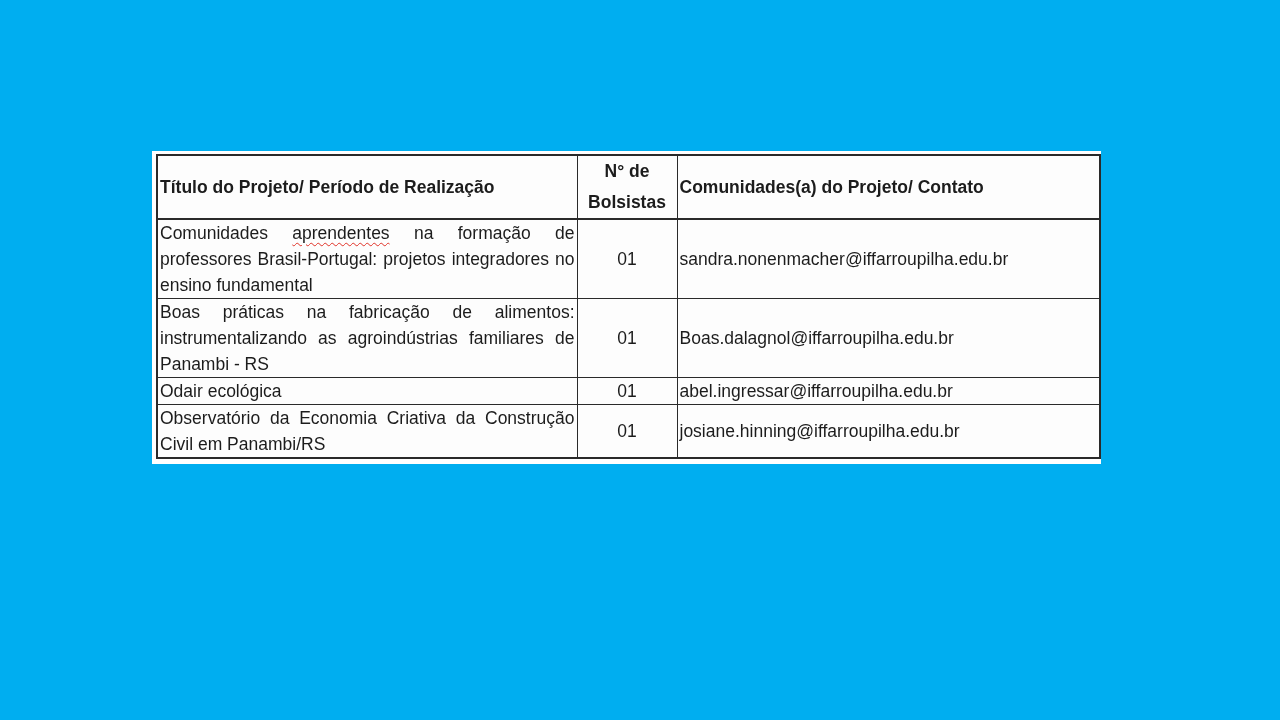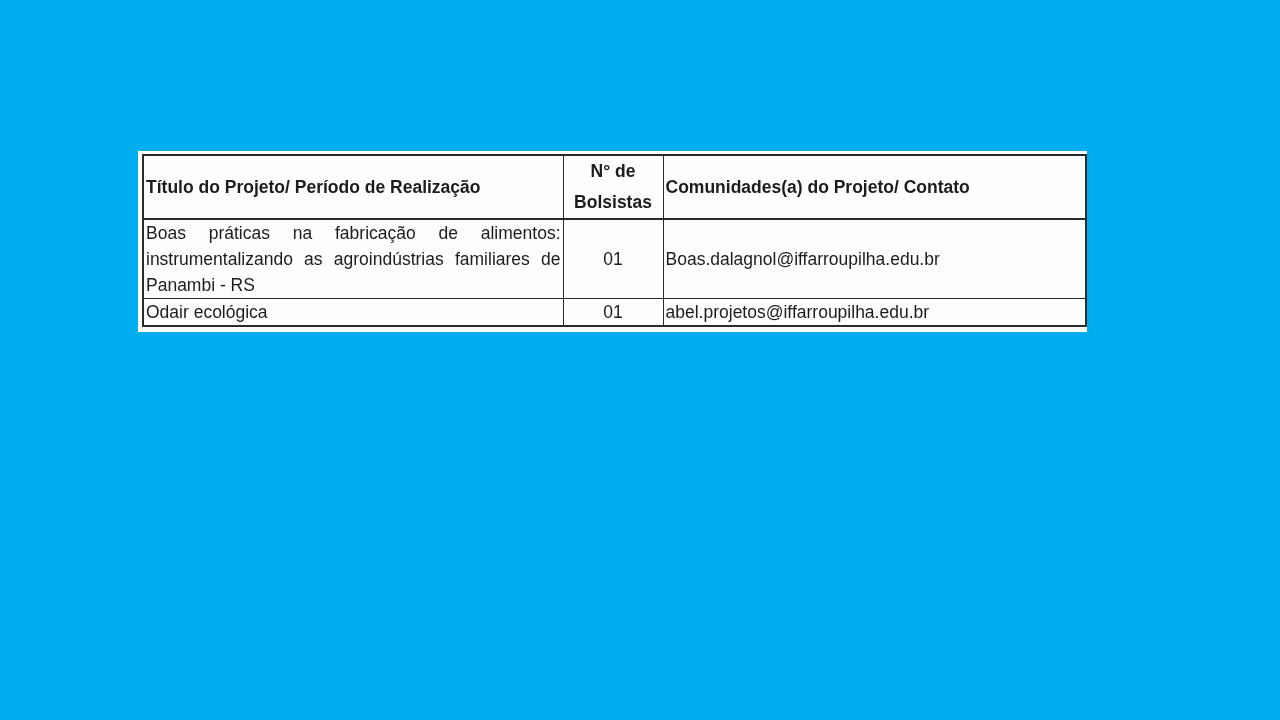--- a/index.html
+++ b/index.html
@@ -9,21 +9,21 @@
   body {
     width: 1280px;
     height: 720px;
     background: #00AEF0;
     font-family: "Liberation Sans", sans-serif;
     position: relative;
     overflow: hidden;
   }
   .sheet {
     position: absolute;
-    left: 138px;
+    left: 152px;
     top: 151px;
     background: #ffffff;
     padding: 3px 0 5px 4px;
   }
   table.projects {
     border-collapse: collapse;
     table-layout: fixed;
     width: 943px;
     background: #fdfdfd;
     color: #1c1c1c;
@@ -80,24 +80,34 @@
     </colgroup>
     <thead>
       <tr style="height:53px;">
         <th>Título do Projeto/ Período de Realização</th>
         <th class="col-bolsistas-h">N° de Bolsistas</th>
         <th>Comunidades(a) do Projeto/ Contato</th>
       </tr>
     </thead>
     <tbody>
       <tr style="height:78px;">
+        <td class="title-cell"><span>Comunidades </span><span class="misspelled">aprendentes</span><span> na formação de professores Brasil-Portugal: projetos integradores no ensino fundamental</span></td>
+        <td class="num-cell">01</td>
+        <td class="email-cell">sandra.nonenmacher@iffarroupilha.edu.br</td>
+      </tr>
+      <tr style="height:78px;">
         <td class="title-cell">Boas práticas na fabricação de alimentos: instrumentalizando as agroindústrias familiares de Panambi - RS</td>
         <td class="num-cell">01</td>
         <td class="email-cell">Boas.dalagnol@iffarroupilha.edu.br</td>
       </tr>
       <tr style="height:25px;">
         <td class="title-cell">Odair ecológica</td>
         <td class="num-cell">01</td>
-        <td class="email-cell">abel.projetos@iffarroupilha.edu.br</td>
+        <td class="email-cell">abel.ingressar@iffarroupilha.edu.br</td>
+      </tr>
+      <tr style="height:52px;">
+        <td class="title-cell">Observatório da Economia Criativa da Construção Civil em Panambi/RS</td>
+        <td class="num-cell">01</td>
+        <td class="email-cell">josiane.hinning@iffarroupilha.edu.br</td>
       </tr>
     </tbody>
   </table>
 </div>
 
 </body></html>

